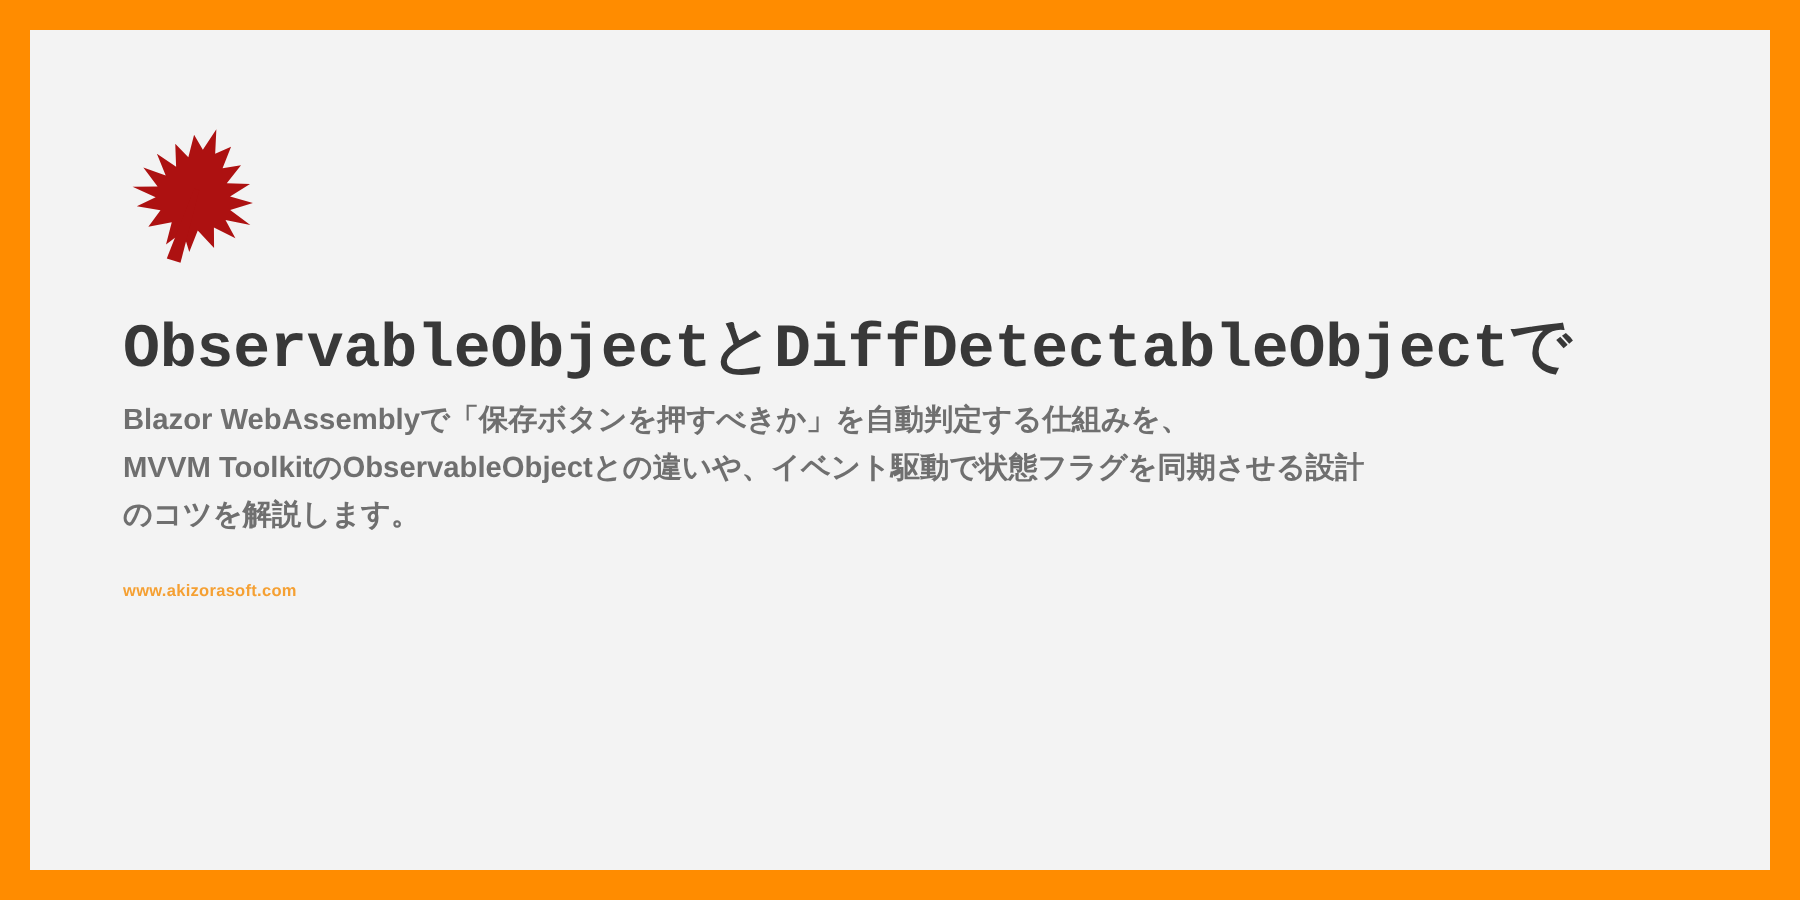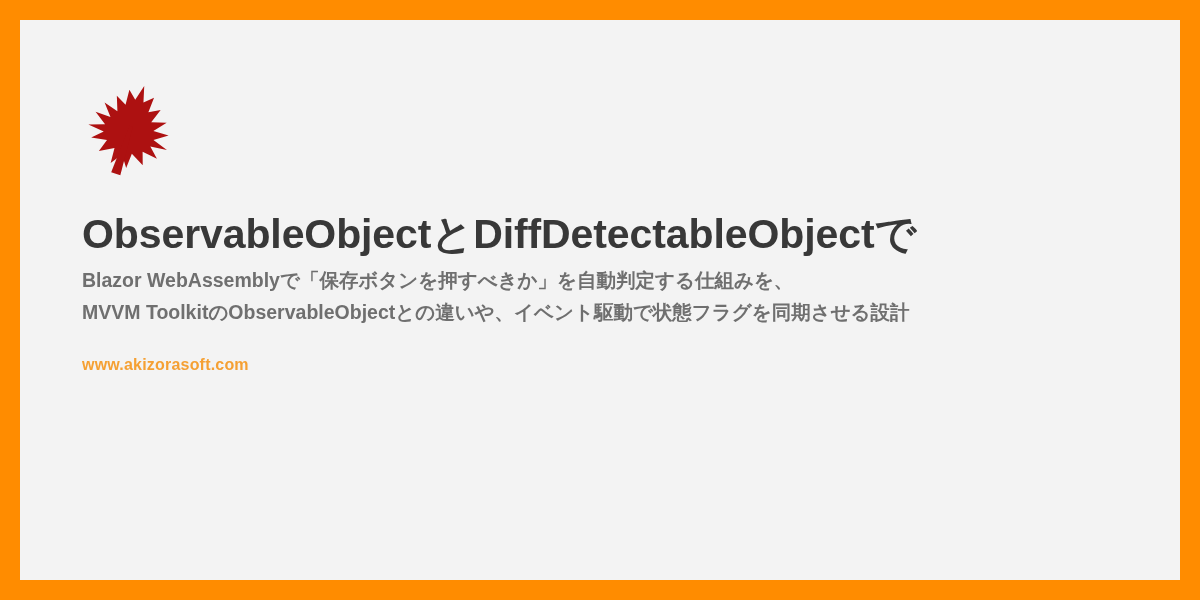--- a/index.html
+++ b/index.html
@@ -52,40 +52,41 @@
     font-size: 41px;
     line-height: 1.30;
     font-weight: bold;
     color: #383838;
     letter-spacing: -0.1px;
     max-width: 1060px;
   }
   .title .line {
     display: block;
     white-space: nowrap;
+    font-family: Liberation Mono, monospace;
   }
 
   
   .description {
     margin: 4px 0 0 0;
     font-size: 19.5px;
     line-height: 1.62;
     font-weight: bold;
     color: #6f6f6f;
     max-width: 1040px;
   }
   .description .dline {
     display: block;
     white-space: nowrap;
   }
 
   
   .site-url {
     margin: 28px 0 0 0;
-    font-size: 16px;
+    font-size: 11px;
     font-weight: bold;
     color: #f5a033;
     letter-spacing: 0.2px;
     text-decoration: none;
     display: inline-block;
   }
 </style>
 </head>
 <body>
 
@@ -136,18 +137,19 @@
       </svg>
     </div>
 
     <h1 class="title">
       <span class="line">ObservableObjectとDiffDetectableObjectで</span>
     </h1>
 
     <div class="description">
       <span class="dline">Blazor WebAssemblyで「保存ボタンを押すべきか」を自動判定する仕組みを、</span>
       <span class="dline">MVVM ToolkitのObservableObjectとの違いや、イベント駆動で状態フラグを同期させる設計</span>
+      <span class="dline">のコツを解説します。</span>
     </div>
 
     <a class="site-url" href="#">www.akizorasoft.com</a>
 
   </div>
 </div>
 
 </body></html>

